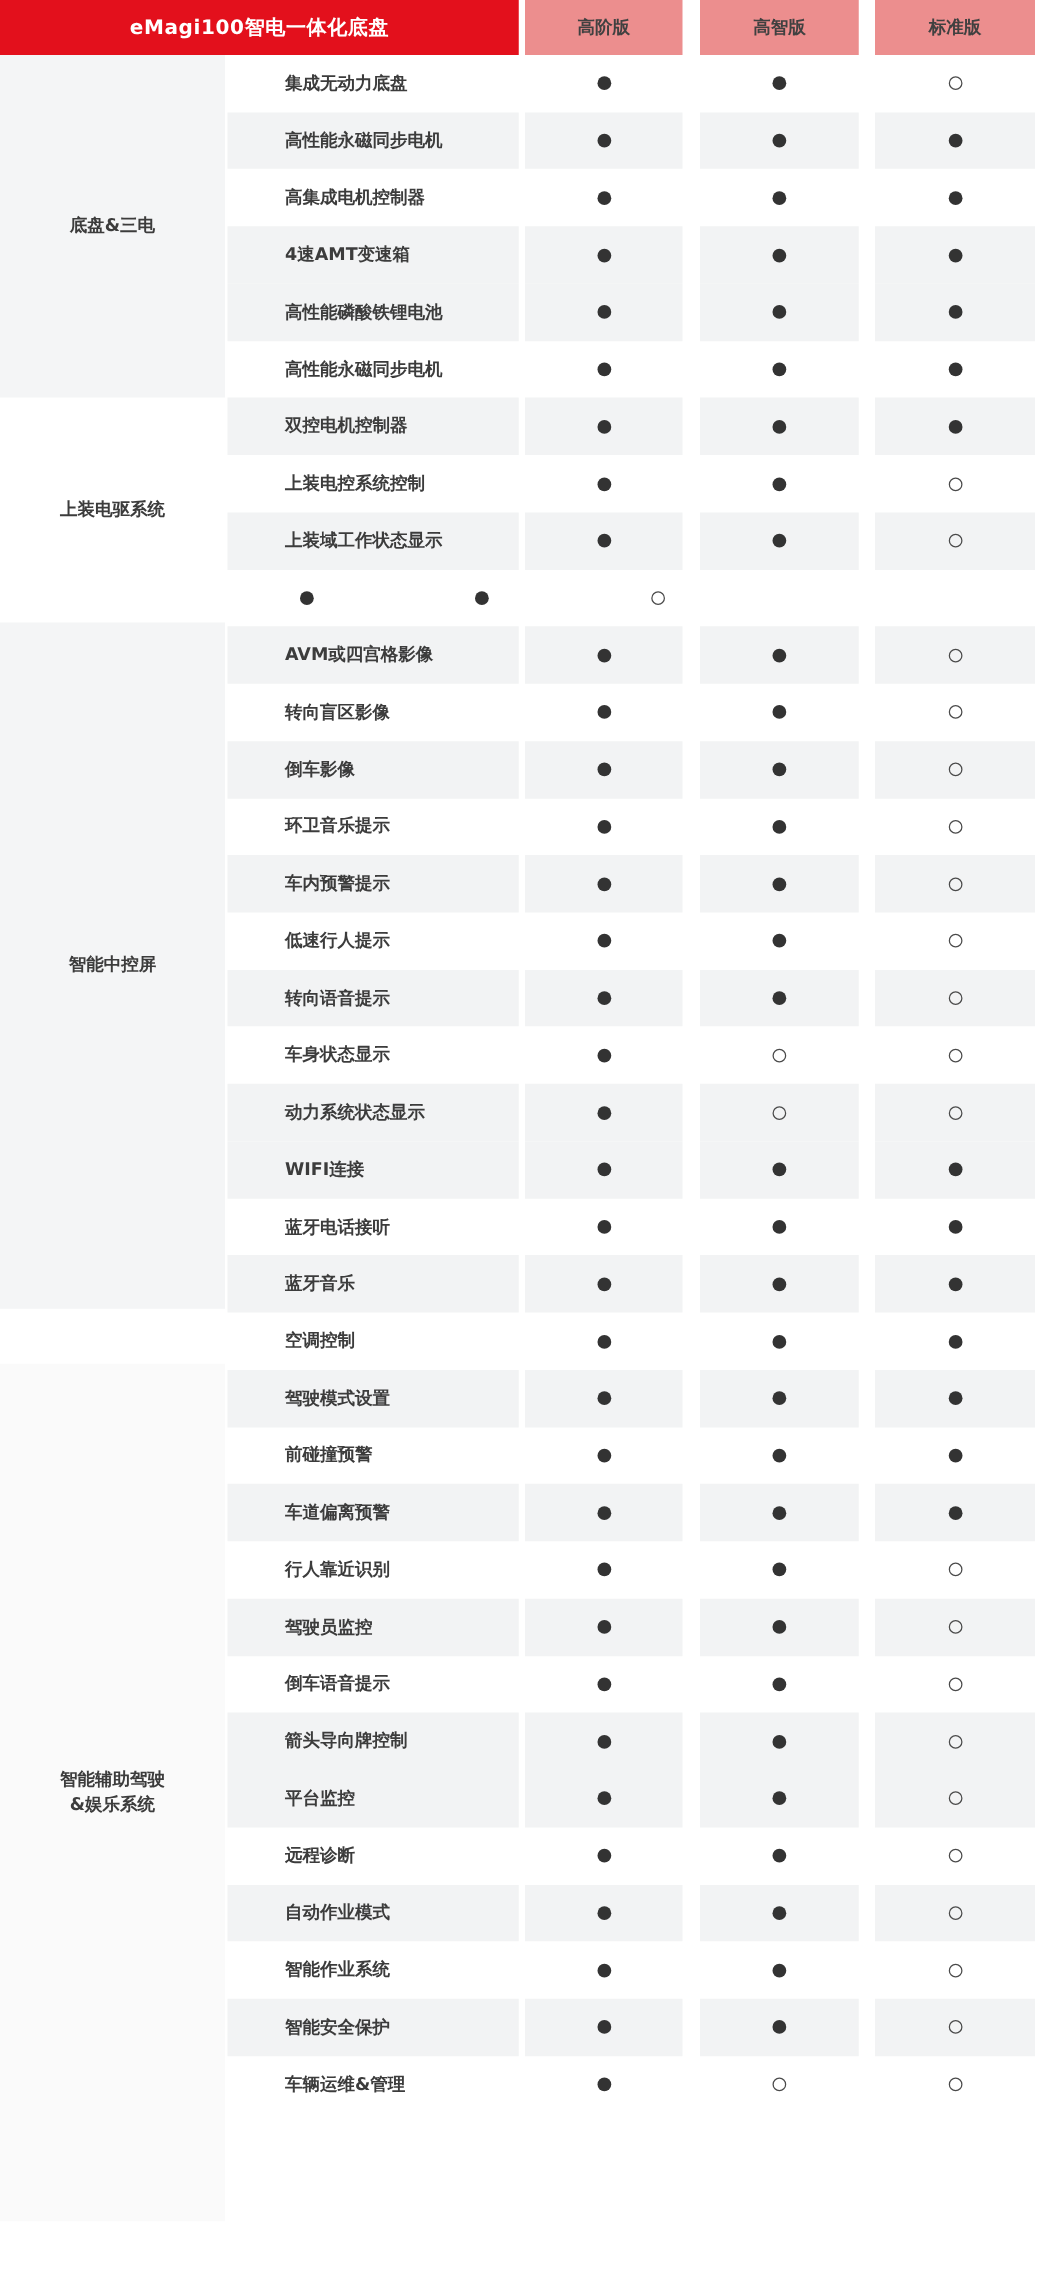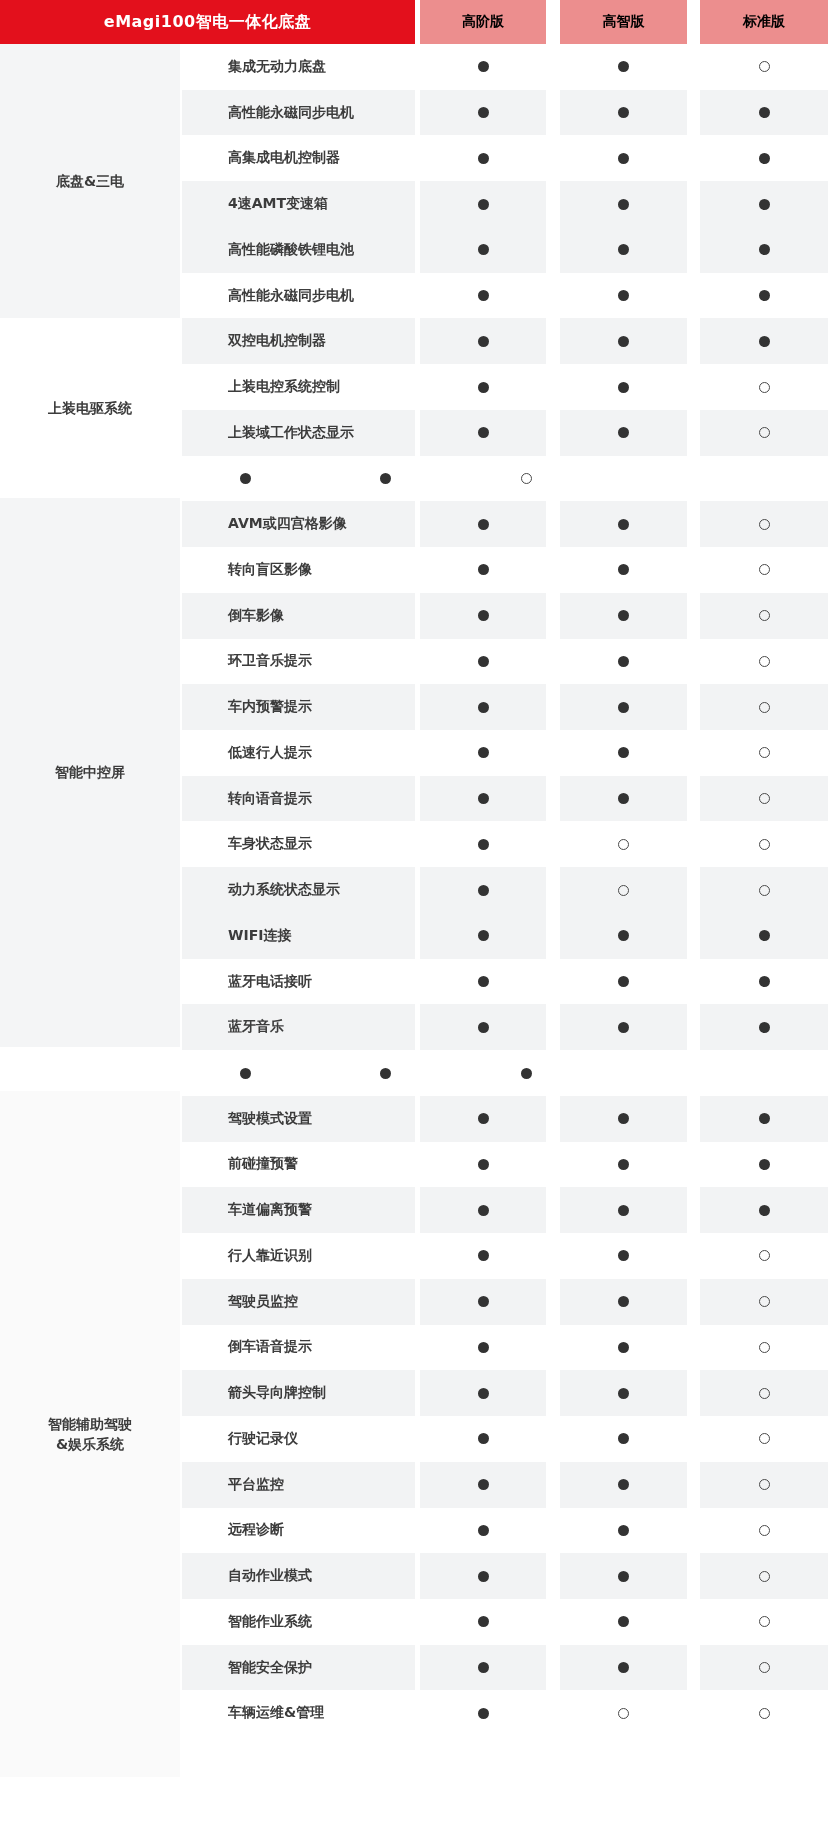--- a/index.html
+++ b/index.html
@@ -6,21 +6,21 @@
   * { box-sizing: border-box; }
   html,body { margin:0; padding:0; background:#ffffff; }
   body { font-family:"DejaVu Sans","Liberation Sans",sans-serif; }
   .page { width:835px; height:1828px; background:#ffffff; overflow:hidden; }
 
   
   .header { display:flex; height:44px; align-items:stretch; }
   .hd-title { width:415px; margin-right:5px; background:#e3101c; color:#ffffff;
               display:flex; align-items:center; justify-content:center;
               font-size:16px; font-weight:bold; letter-spacing:0.5px; }
-  .hd-col { background:#ec8e8e; color:#000000; display:flex; align-items:center;
+  .hd-col { background:#ec8e8e; color:#404040; display:flex; align-items:center;
             justify-content:center; font-size:14px; font-weight:600; }
   .hd-c1 { width:126px; margin-right:14px; }
   .hd-c2 { width:127px; margin-right:13px; }
   .hd-c3 { width:128px; margin-right:7px; }
 
   
   .tbl { display:flex; }
   .sections { width:180px; display:flex; flex-direction:column;gap:44px; }
   .section-cell { display:flex; align-items:center; justify-content:center;
                   text-align:center; font-size:14px; font-weight:600; color:#3c3c3c;
@@ -324,20 +324,21 @@
             <span class="dot filled"></span>
           </div>
           <div class="cell dotcell dc2">
             <span class="dot filled"></span>
           </div>
           <div class="cell dotcell dc3">
             <span class="dot filled"></span>
           </div>
         </div>
         <div class="row">
+          <div class="cell feature">空调控制</div>
           <div class="cell dotcell dc1">
             <span class="dot filled"></span>
           </div>
           <div class="cell dotcell dc2">
             <span class="dot filled"></span>
           </div>
           <div class="cell dotcell dc3">
             <span class="dot filled"></span>
           </div>
         </div>
@@ -408,32 +409,20 @@
           </div>
           <div class="cell dotcell dc2">
             <span class="dot filled"></span>
           </div>
           <div class="cell dotcell dc3">
             <span class="dot hollow"></span>
           </div>
         </div>
         <div class="row gray">
           <div class="cell feature">箭头导向牌控制</div>
-          <div class="cell dotcell dc1">
-            <span class="dot filled"></span>
-          </div>
-          <div class="cell dotcell dc2">
-            <span class="dot filled"></span>
-          </div>
-          <div class="cell dotcell dc3">
-            <span class="dot hollow"></span>
-          </div>
-        </div>
-        <div class="row">
-          <div class="cell feature">行驶记录仪</div>
           <div class="cell dotcell dc1">
             <span class="dot filled"></span>
           </div>
           <div class="cell dotcell dc2">
             <span class="dot filled"></span>
           </div>
           <div class="cell dotcell dc3">
             <span class="dot hollow"></span>
           </div>
         </div>

